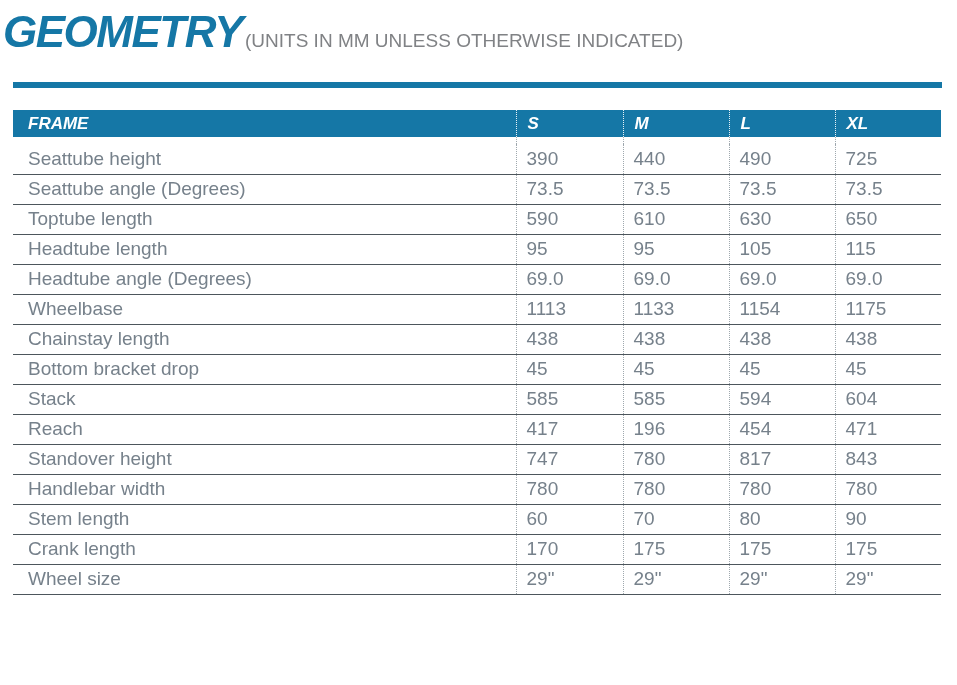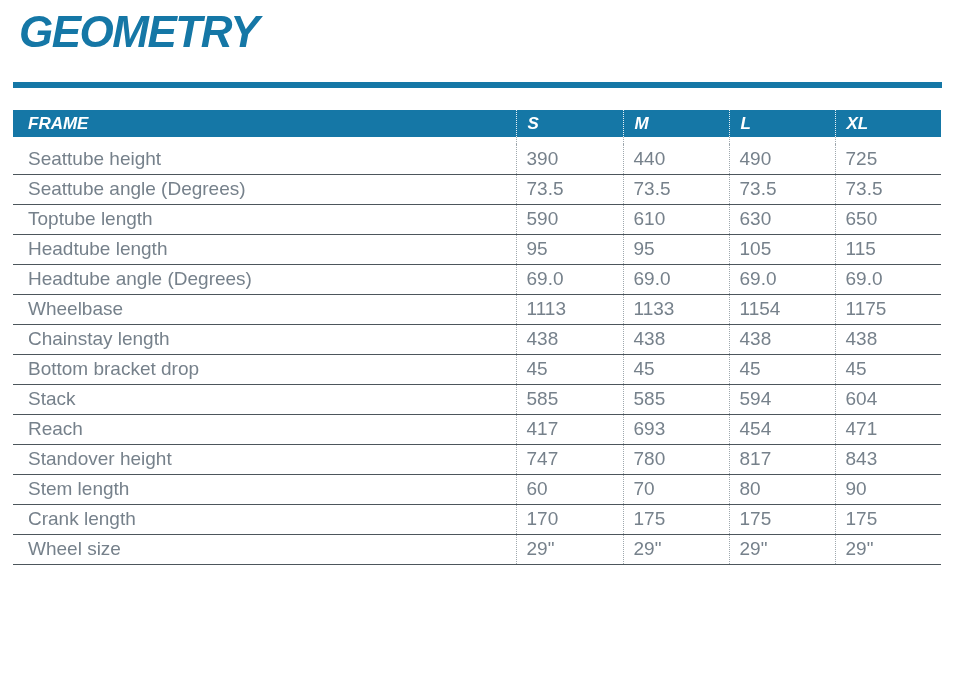--- a/index.html
+++ b/index.html
@@ -7,21 +7,21 @@
     --text:#76818B;
     --subtitle:#808285;
     --line:#4D565C;
     --dot:#9FA8AE;
   }
   *{box-sizing:border-box;margin:0;padding:0;}
   html,body{width:957px;height:685px;background:#ffffff;overflow:hidden;}
   body{font-family:"Liberation Sans", sans-serif;position:relative;}
 
   .masthead{
-    position:absolute;left:19px;top:8px;
+    position:absolute;left:3px;top:8px;
     display:flex;align-items:baseline;gap:3px;white-space:nowrap;
   }
   .page-title{
     font-size:44px;font-weight:bold;font-style:italic;
     letter-spacing:-1.5px;color:var(--accent);line-height:1.1;
   }
   .page-subtitle{
     font-size:19px;color:var(--subtitle);letter-spacing:0px;
   }
   .title-rule{
@@ -57,20 +57,21 @@
     white-space:nowrap;overflow:hidden;
   }
   tbody td.label{padding-left:15px;}
   tbody td.value{padding-left:10px;border-left:1px dotted var(--dot);}
 </style>
 </head>
 <body>
 
 <div class="masthead">
   <span class="page-title">GEOMETRY</span>
+  <span class="page-subtitle">(UNITS IN MM UNLESS OTHERWISE INDICATED)</span>
 </div>
 
 <div class="title-rule"></div>
 
 <table class="geo">
   <colgroup>
     <col class="c-label">
       <col class="c-s">
       <col class="c-m">
       <col class="c-l">
@@ -154,30 +155,37 @@
       <tr>
         <td class="label">Stack</td>
         <td class="value">585</td>
         <td class="value">585</td>
         <td class="value">594</td>
         <td class="value">604</td>
       </tr>
       <tr>
         <td class="label">Reach</td>
         <td class="value">417</td>
-        <td class="value">693</td>
+        <td class="value">196</td>
         <td class="value">454</td>
         <td class="value">471</td>
       </tr>
       <tr>
         <td class="label">Standover height</td>
         <td class="value">747</td>
         <td class="value">780</td>
         <td class="value">817</td>
         <td class="value">843</td>
+      </tr>
+      <tr>
+        <td class="label">Handlebar width</td>
+        <td class="value">780</td>
+        <td class="value">780</td>
+        <td class="value">780</td>
+        <td class="value">780</td>
       </tr>
       <tr>
         <td class="label">Stem length</td>
         <td class="value">60</td>
         <td class="value">70</td>
         <td class="value">80</td>
         <td class="value">90</td>
       </tr>
       <tr>
         <td class="label">Crank length</td>

